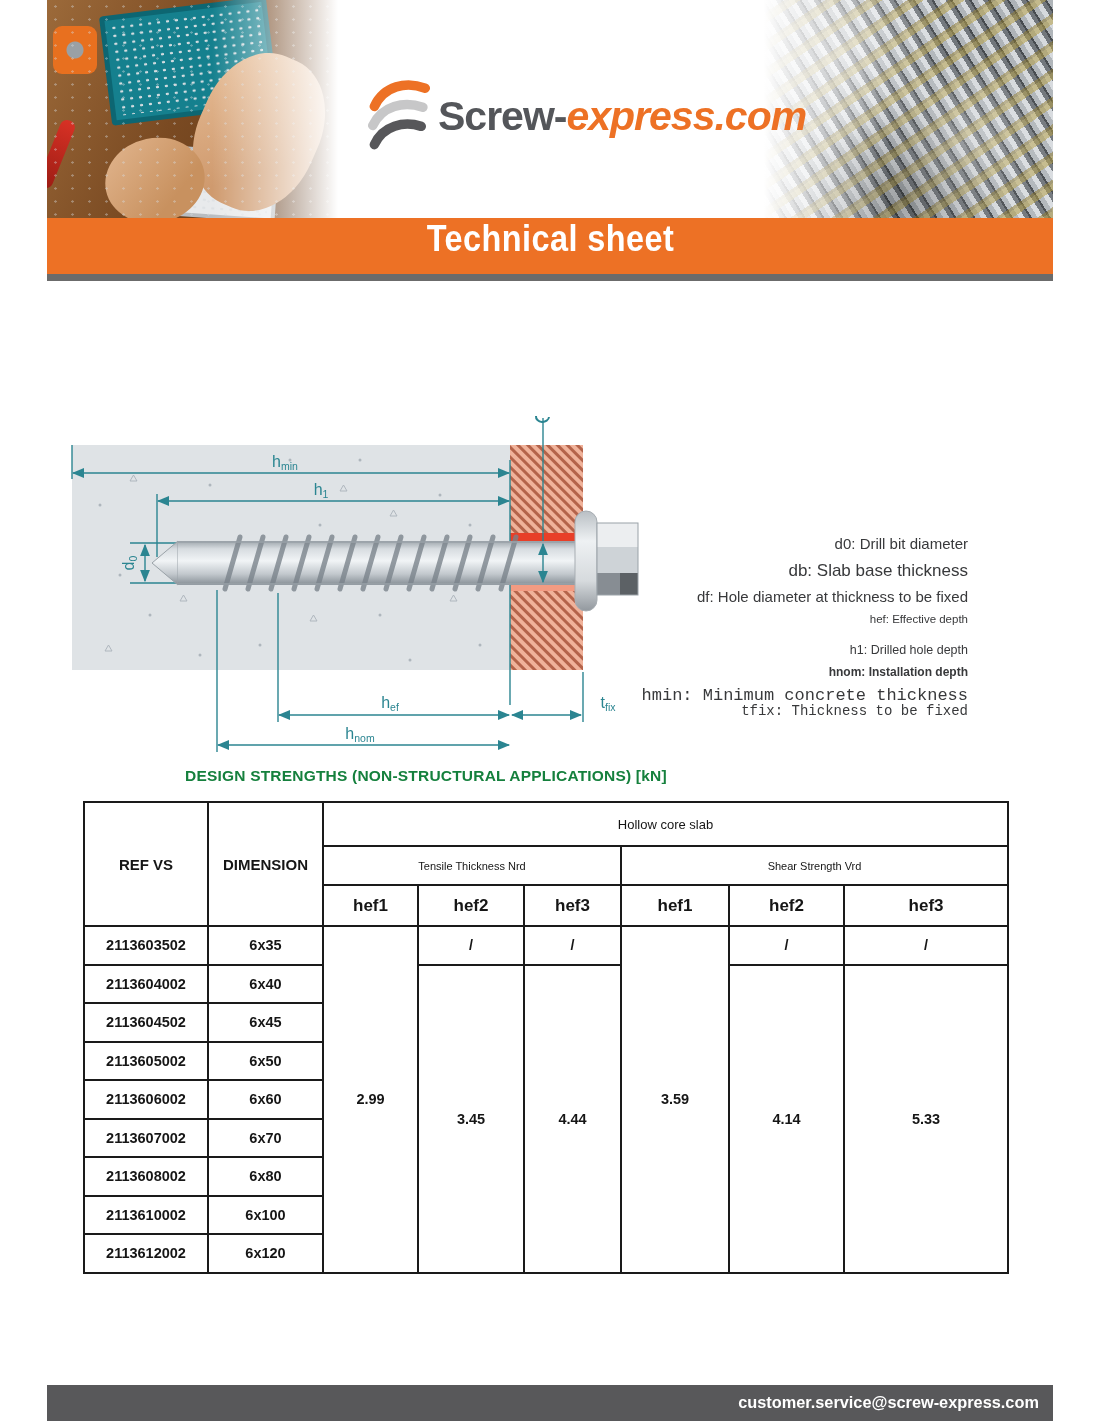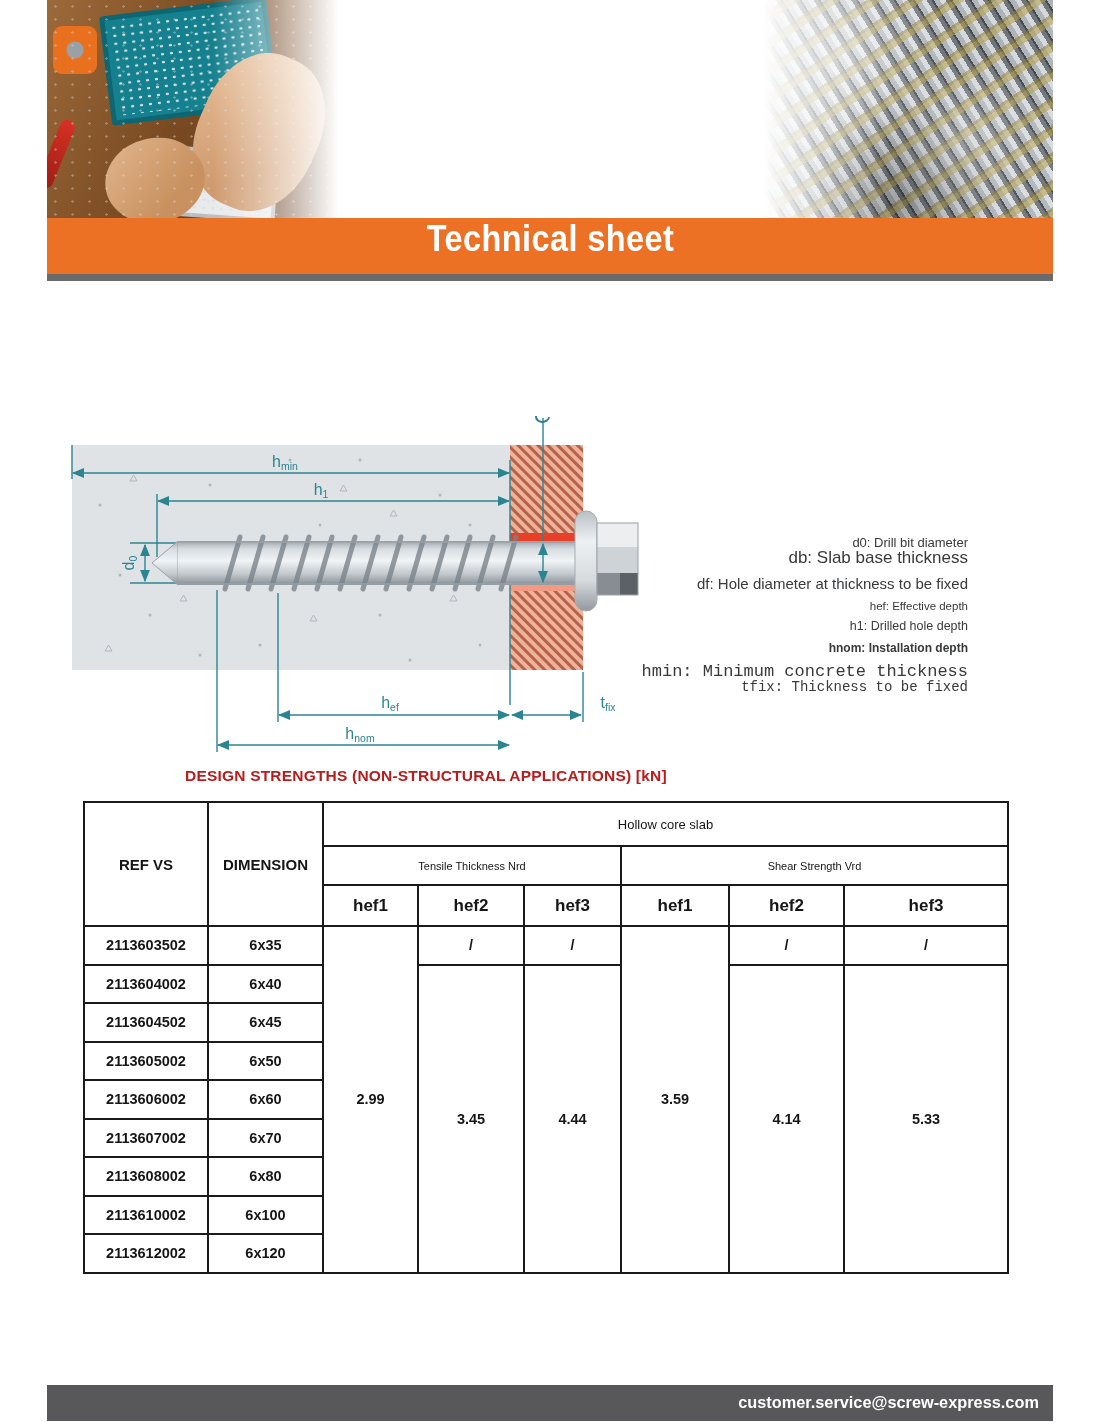--- a/index.html
+++ b/index.html
@@ -60,32 +60,32 @@
   .banner-underline{position:absolute;left:47px;top:274px;width:1006px;height:7px;background:#6b6b6b;}
 
   
   .diagram{position:absolute;left:60px;top:415px;}
   .dim-label{fill:var(--teal,#2b8591);font-family:"Liberation Sans",sans-serif;font-size:16px;font-weight:500;}
   .dim-sub{font-size:10.5px;}
 
   
   .legend{position:absolute;right:132px;top:536px;text-align:right;color:#38393b;line-height:1;}
   .legend div{white-space:nowrap;}
-  .lg-1{font-size:13px;}
+  .lg-1{font-size:15px;margin-bottom:11px;}
   .lg-2{font-size:17px;margin-bottom:10px;}
   .lg-3{font-size:15px;margin-bottom:10px;}
-  .lg-4{font-size:11.5px;margin-bottom:7px;}
+  .lg-4{font-size:11.5px;margin-bottom:18px;}
   .lg-5{font-size:12.5px;margin-bottom:10px;}
   .lg-6{font-size:12px;margin-bottom:9px;font-weight:bold;}
   .lg-7{font-size:17px;margin-bottom:0;font-family:Liberation Mono, monospace;}
   .lg-8{font-size:14px;font-family:Liberation Mono, monospace;}
 
   
   .section-title{position:absolute;left:185px;top:767px;font-size:15.5px;font-weight:600;
-     color:#b91c1c;letter-spacing:.2px;}
+     color:#15803d;letter-spacing:.2px;}
   .strength-table{position:absolute;left:83px;top:801px;border-collapse:collapse;table-layout:fixed;
      width:924px;color:#161616;}
   .strength-table th,.strength-table td{border:2px solid #1a1a1a;text-align:center;
      vertical-align:middle;padding:0;overflow:hidden;}
   .h-main{height:42px;font-size:15px;font-weight:bold;border-radius:19px;}
   .h-group{font-size:13px;font-weight:normal;}
   .h-sub{height:37px;font-size:11px;font-weight:normal;}
   .h-hef{height:39px;font-size:17px;font-weight:bold;}
   .strength-table td{height:36.5px;font-size:14.5px;font-weight:bold;}
   .val-cell{font-size:15px;}
@@ -118,20 +118,28 @@
   </div>
 
   <div class="photo photo-right">
     <div class="pile-base"></div>
     <div class="pile-1"></div>
     <div class="pile-2"></div>
     <div class="pile-3"></div>
     <div class="fade-l"></div>
   </div>
 
+  <div class="logo">
+    <svg width="62" height="86" viewBox="0 0 78 96">
+      <path d="M8,36 C20,10 48,4 72,13" fill="none" stroke="#ed7125" stroke-width="12" stroke-linecap="round"></path>
+      <path d="M6,60 C18,35 45,29 69,37" fill="none" stroke="#c7c7c8" stroke-width="12" stroke-linecap="round"></path>
+      <path d="M8,84 C19,60 45,54 67,61" fill="none" stroke="#57575a" stroke-width="12" stroke-linecap="round"></path>
+    </svg>
+    <div class="logo-text"><span class="logo-dark">Screw-</span><span class="logo-accent">express.com</span></div>
+  </div>
 
   <div class="banner">
     <div class="banner-title">Technical sheet</div>
   </div>
   <div class="banner-underline"></div>
 
   <svg class="diagram" width="600" height="350" viewBox="0 0 600 350">
     <defs>
       <linearGradient id="gm" x1="0" y1="0" x2="0" y2="1">
         <stop offset="0" stop-color="#9ea6ac"></stop>

